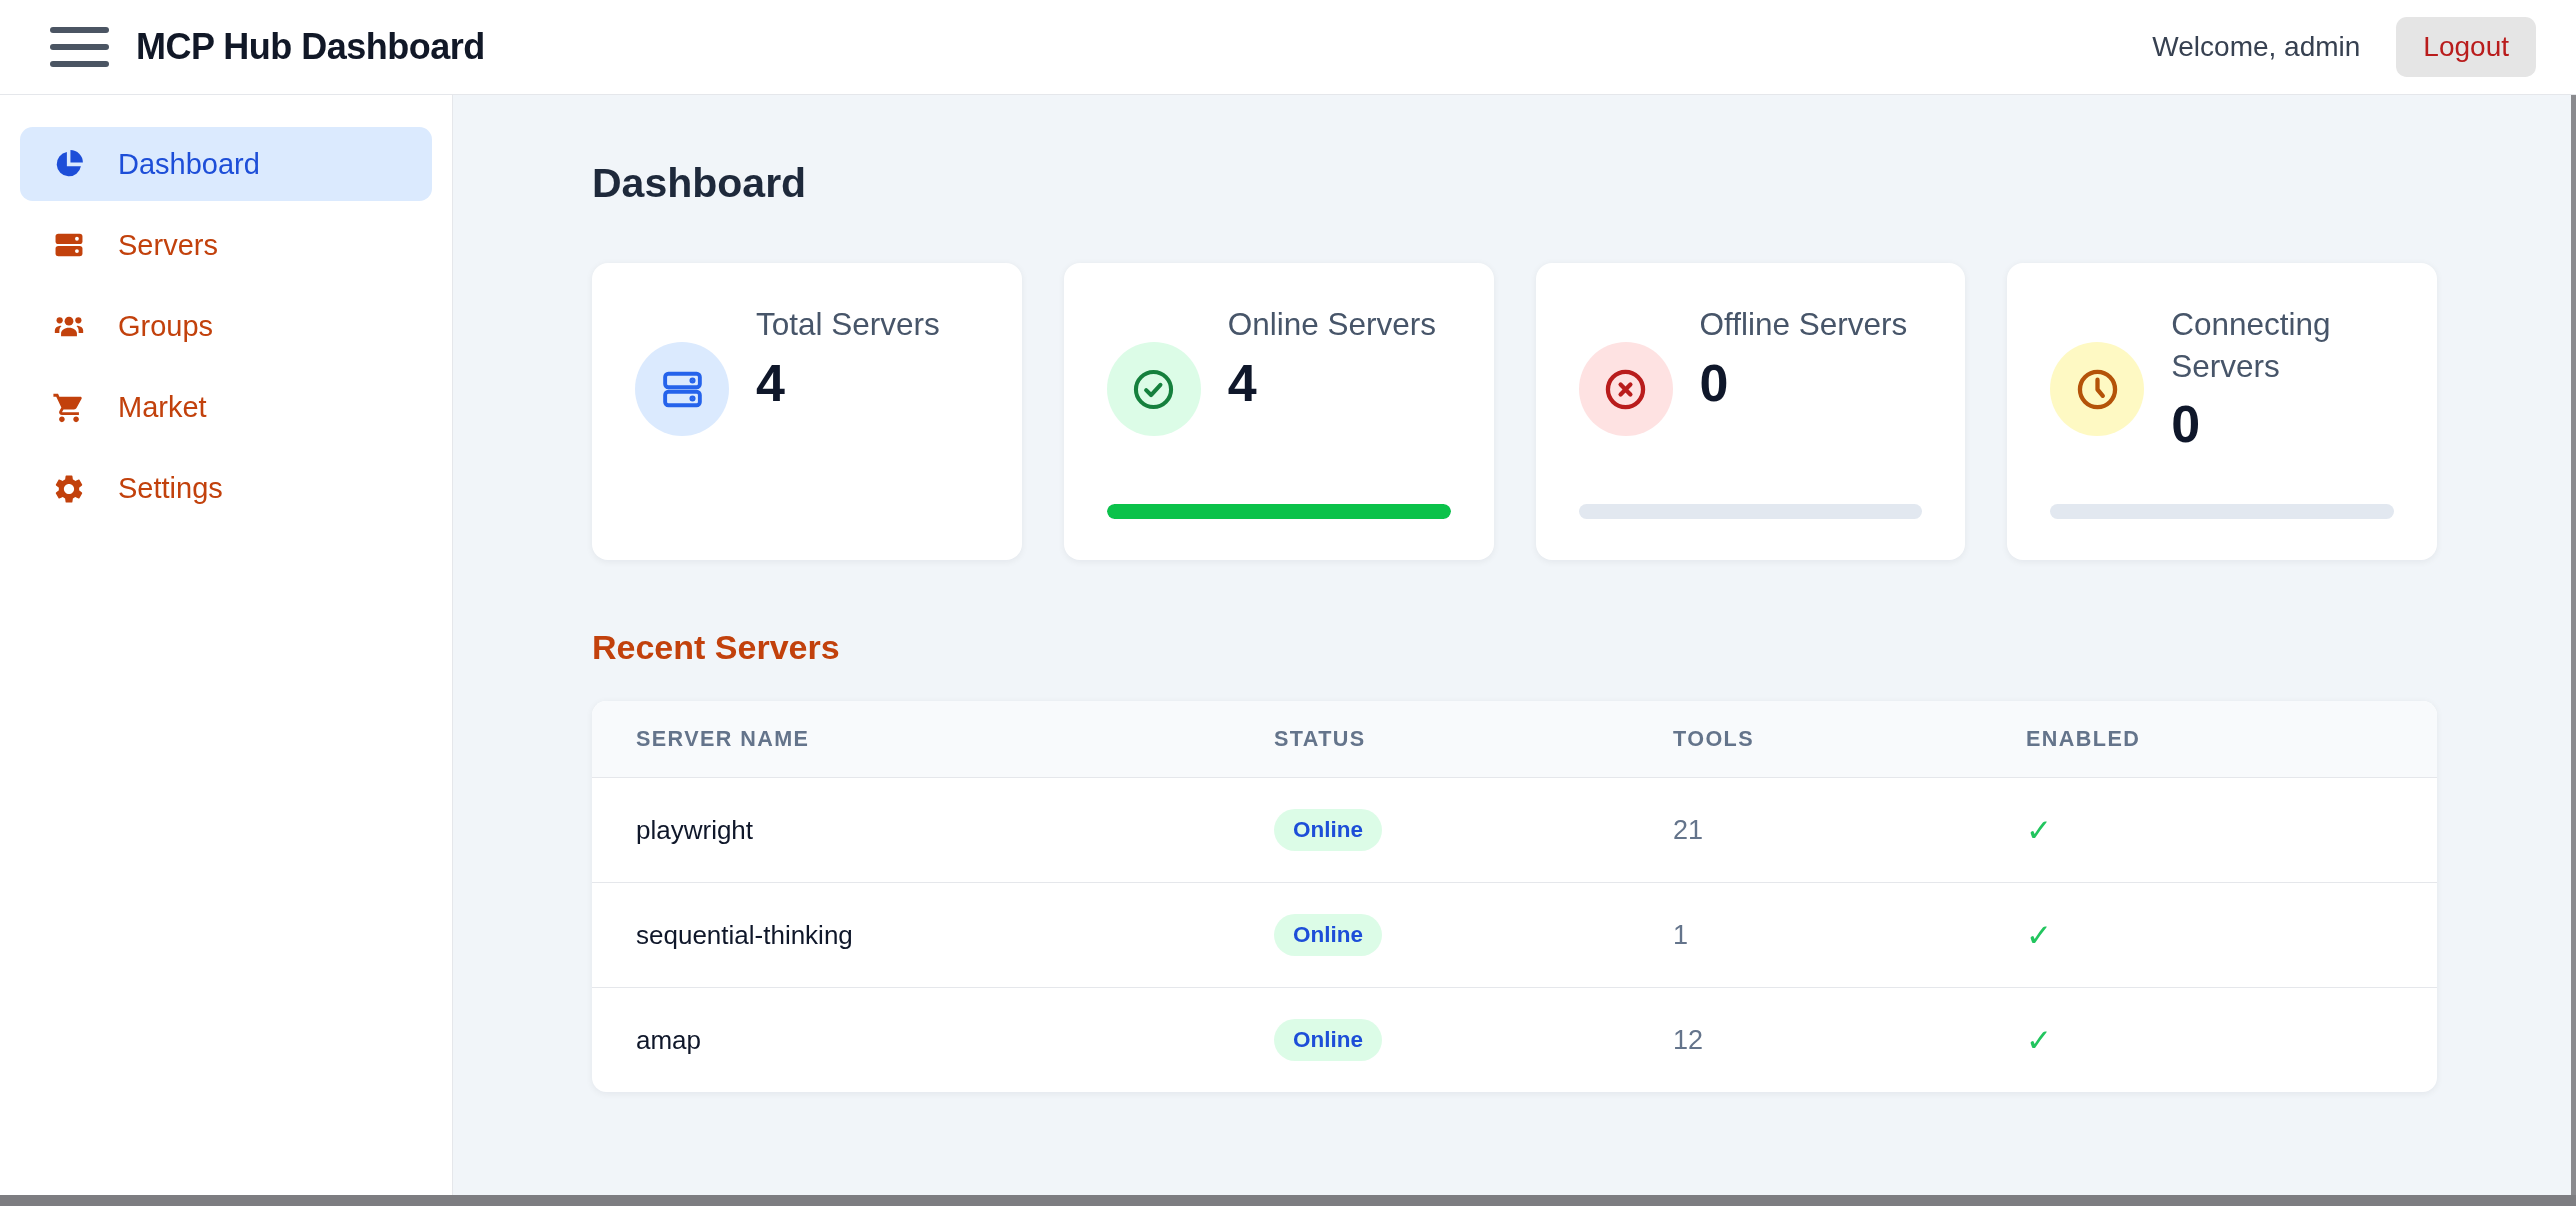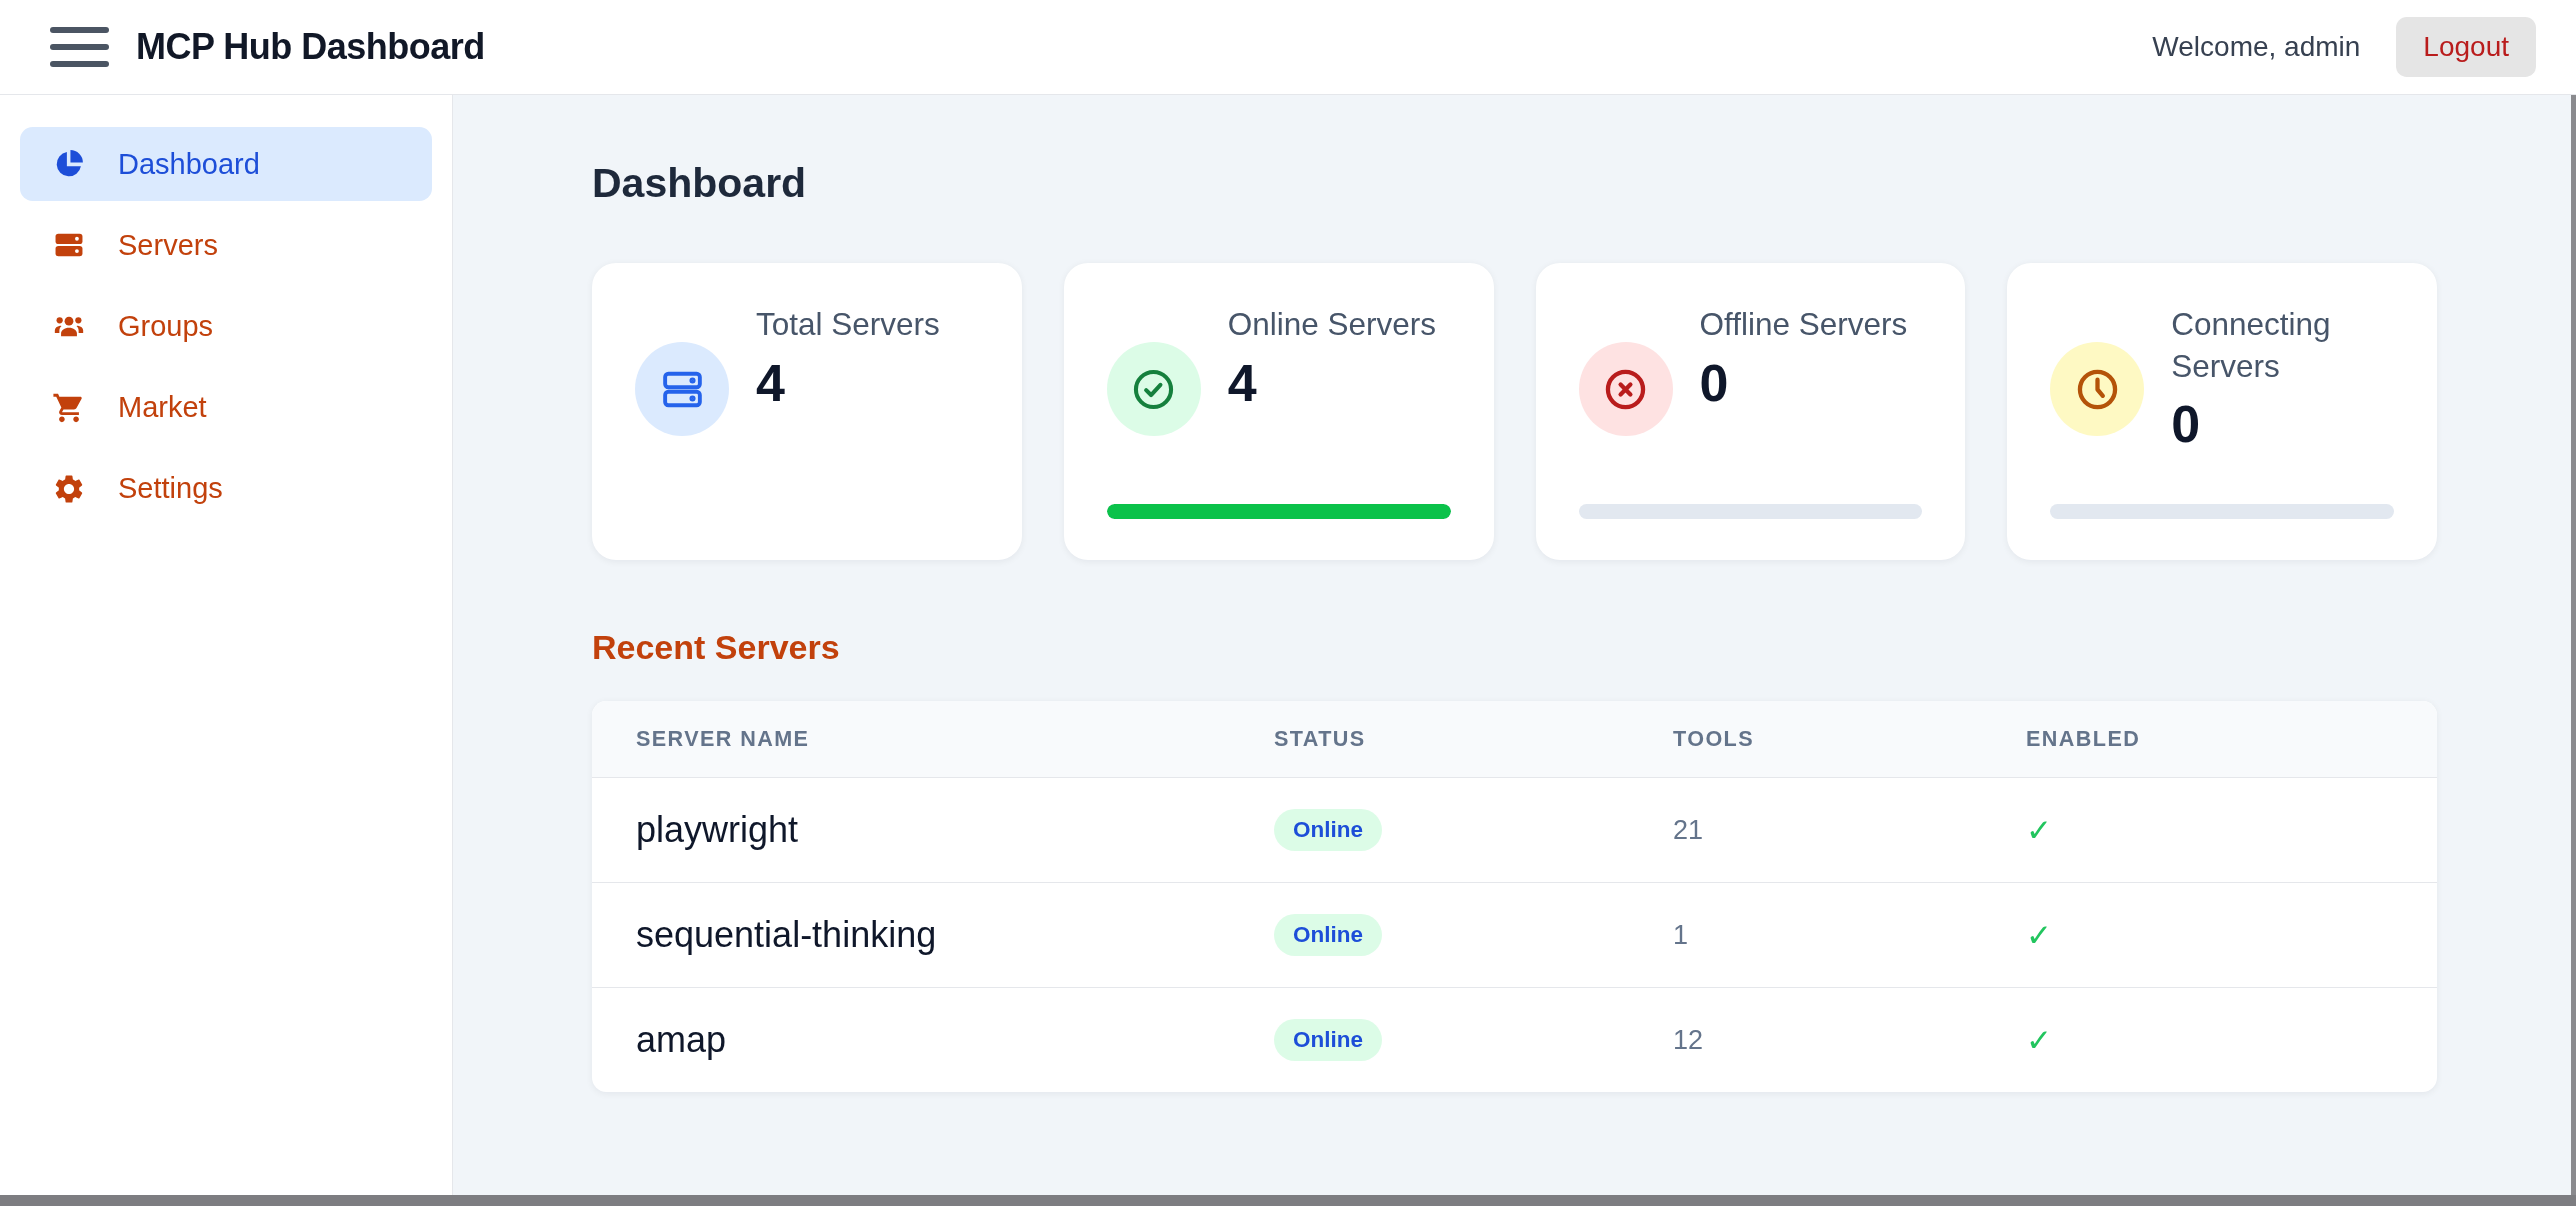--- a/index.html
+++ b/index.html
@@ -66,21 +66,21 @@
 
   
   .main { flex: 1; overflow: hidden; }
   .content { width: 1845px; margin: 0 auto; }
   .page-title { margin-top: 65px; font-size: 41px; font-weight: 700; color: #1e293b; }
 
   
   .cards { margin-top: 56px; display: grid; grid-template-columns: repeat(4, 1fr); gap: 42px; }
   .card {
     background: #ffffff;
-    border-radius: 24px;
+    border-radius: 16px;
     box-shadow: 0 1.8px 7.2px rgba(15, 23, 42, 0.06);
     padding: 41px 43px;
     height: 297px;
     display: flex;
     flex-direction: column;
   }
   .card-top { display: flex; align-items: flex-start; gap: 27px; }
   .icon-circle { width: 94px; height: 94px; border-radius: 50%; display: flex; align-items: center; justify-content: center; flex: none; margin-top: 38px; }
   .icon-circle svg { width: 49px; height: 49px; }
   .card-text { min-width: 0; }
@@ -114,21 +114,21 @@
     letter-spacing: 1.4px;
     color: #64748b;
     padding: 25px 0;
     border-bottom: 1.8px solid #e5e7eb;
   }
   th.col-name, td.col-name { width: 682px; padding-left: 44px; }
   th.col-status, td.col-status { width: 399px; }
   th.col-tools, td.col-tools { width: 353px; }
   tbody td { padding: 31px 0; border-bottom: 1.8px solid #e5e7eb; }
   tbody tr:last-child td { border-bottom: none; }
-  td.col-name { font-size: 36px; font-weight: 500; color: #0f172a; }
+  td.col-name { font-size: 26px; font-weight: 500; color: #0f172a; }
   .badge {
     display: inline-block;
     background: #dcfce7;
     color: #1d4ed8;
     font-size: 22.5px;
     font-weight: 700;
     padding: 8px 19px;
     border-radius: 899px;
   }
   td.col-tools { font-size: 27px; color: #64748b; }

